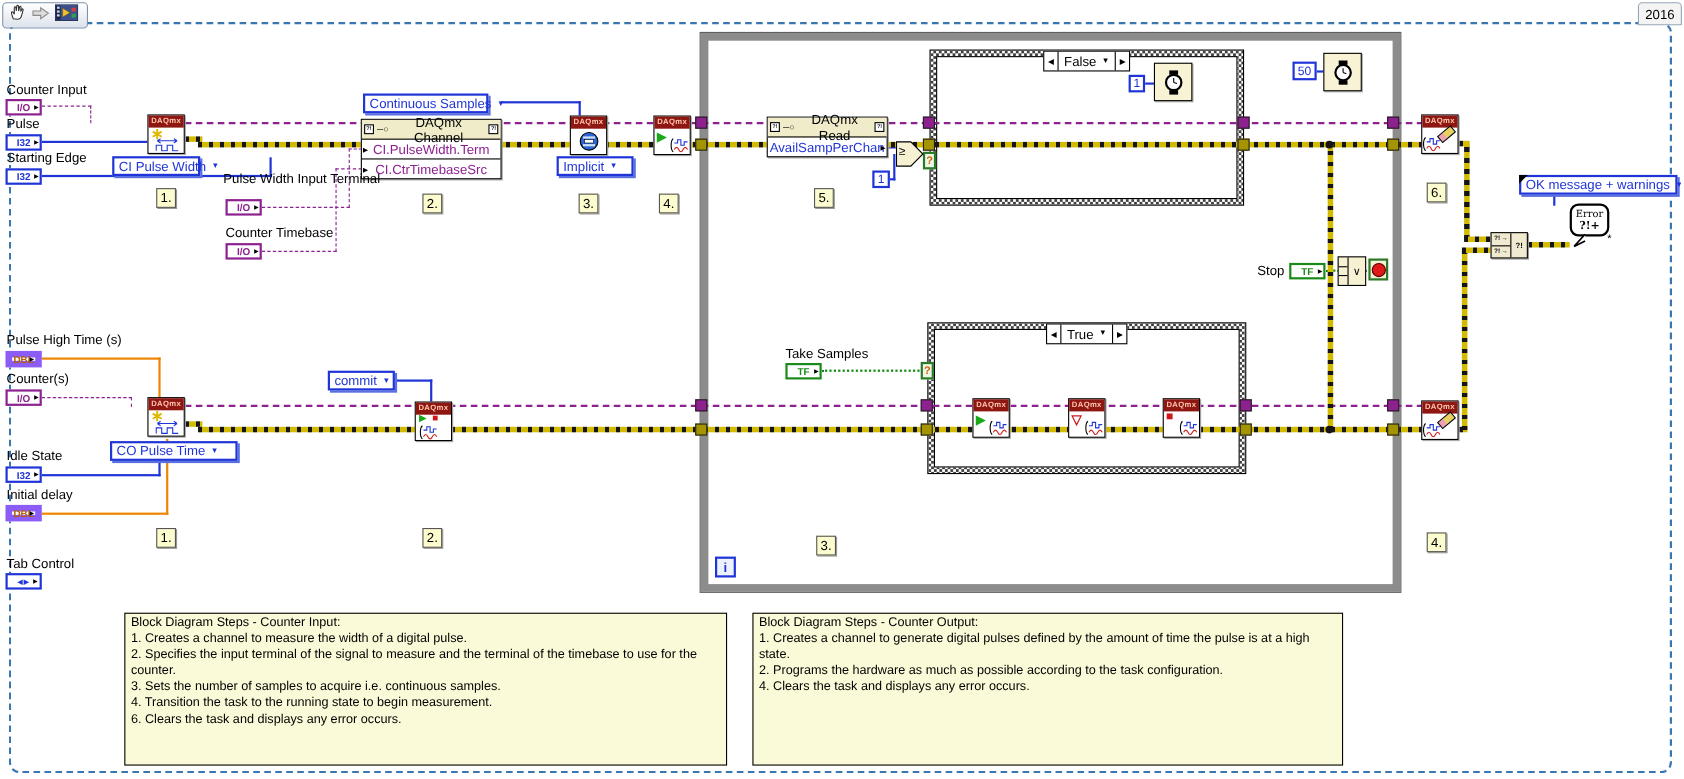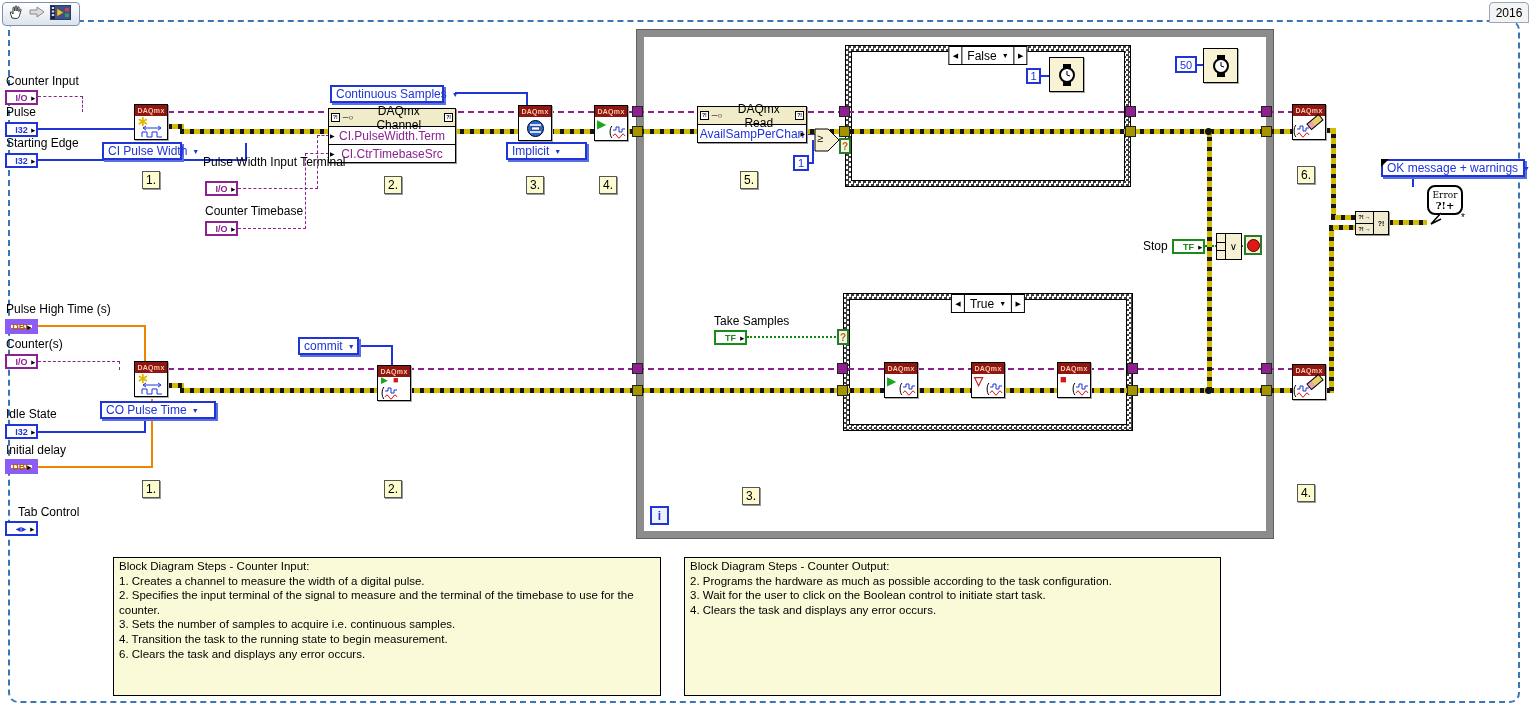--- a/index.html
+++ b/index.html
@@ -446,21 +446,21 @@
 </div>
 
 <div class="abs ring" style="left:102px;top:142px;width:80px">
     <span>CI Pulse Width</span>
     <span class="dd">▼</span>
   </div>
 <div class="abs ring" style="left:330px;top:85px;width:114px">
     <span>Continuous Samples</span>
     <span class="dd">▼</span>
   </div>
-<div class="abs ring" style="left:506px;top:142px;width:81px">
+<div class="abs ring" style="left:506px;top:142px;width:70px">
     <span>Implicit</span>
     <span class="dd">▼</span>
   </div>
 <div class="abs ring" style="left:100px;top:401px;width:116px">
     <span>CO Pulse Time</span>
     <span class="dd">▼</span>
   </div>
 <div class="abs ring" style="left:298px;top:337px;width:61px">
     <span>commit</span>
     <span class="dd">▼</span>
@@ -509,21 +509,21 @@
 <div class="abs lab" style="left:6px;top:407px">Idle State</div>
 <div class="abs term t-i32" style="left:5px;top:424px">
     <span>I32</span>
     <span class="arr">▶</span>
   </div>
 <div class="abs lab" style="left:6px;top:443px">Initial delay</div>
 <div class="abs term t-dbl" style="left:5px;top:459px">
     <span>DBL</span>
     <span class="arr">▶</span>
   </div>
-<div class="abs lab" style="left:18px;top:505px">Tab Control</div>
+<div class="abs lab" style="left:6px;top:505px">Tab Control</div>
 <div class="abs term t-tab" style="left:5px;top:521px">
     <span>◀▶</span>
     <span class="arr">▶</span>
   </div>
 <div class="abs lab" style="left:1143px;top:239px">Stop</div>
 <div class="abs term t-tf" style="left:1172px;top:239px">
     <span>TF</span>
     <span class="arr">▶</span>
   </div>
 <div class="abs lab" style="left:714px;top:314px">Take Samples</div>
@@ -549,17 +549,17 @@
       <div>1. Creates a channel to measure the width of a digital pulse.</div>
       <div>2. Specifies the input terminal of the signal to measure and the terminal of the timebase to use for the counter.</div>
       <div>3. Sets the number of samples to acquire i.e. continuous samples.</div>
       <div>4. Transition the task to the running state to begin measurement.</div>
       <div>6. Clears the task and displays any error occurs.</div>
     </div>
 </div>
 <div class="abs note" style="left:684px;top:557px;width:537px;height:139px">
   <div>Block Diagram Steps - Counter Output:</div>
   <div>
+      <div>1. Creates a channel to generate digital pulses defined by the amount of time the pulse is at a high state.</div>
       <div>2. Programs the hardware as much as possible according to the task configuration.</div>
-      <div>3. Wait for the user to click on the Boolean control to initiate start task.</div>
       <div>4. Clears the task and displays any error occurs.</div>
     </div>
 </div>
 
 </body></html>

